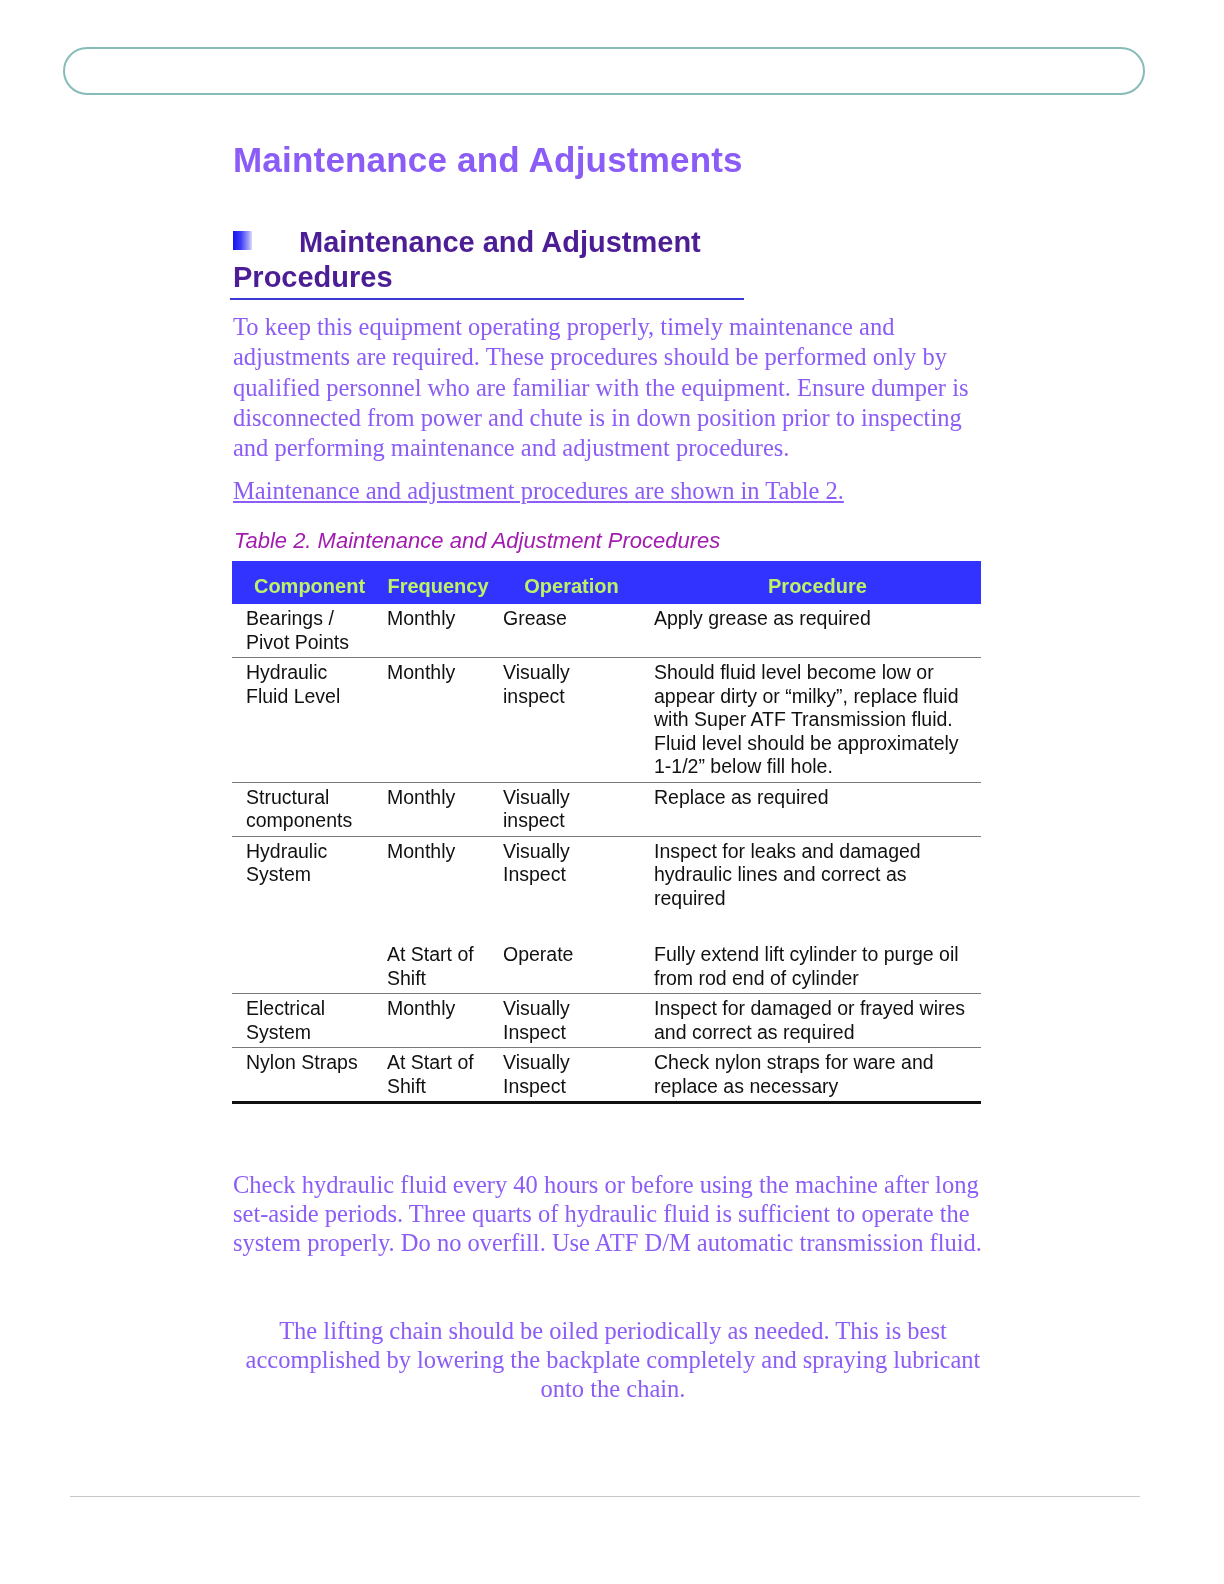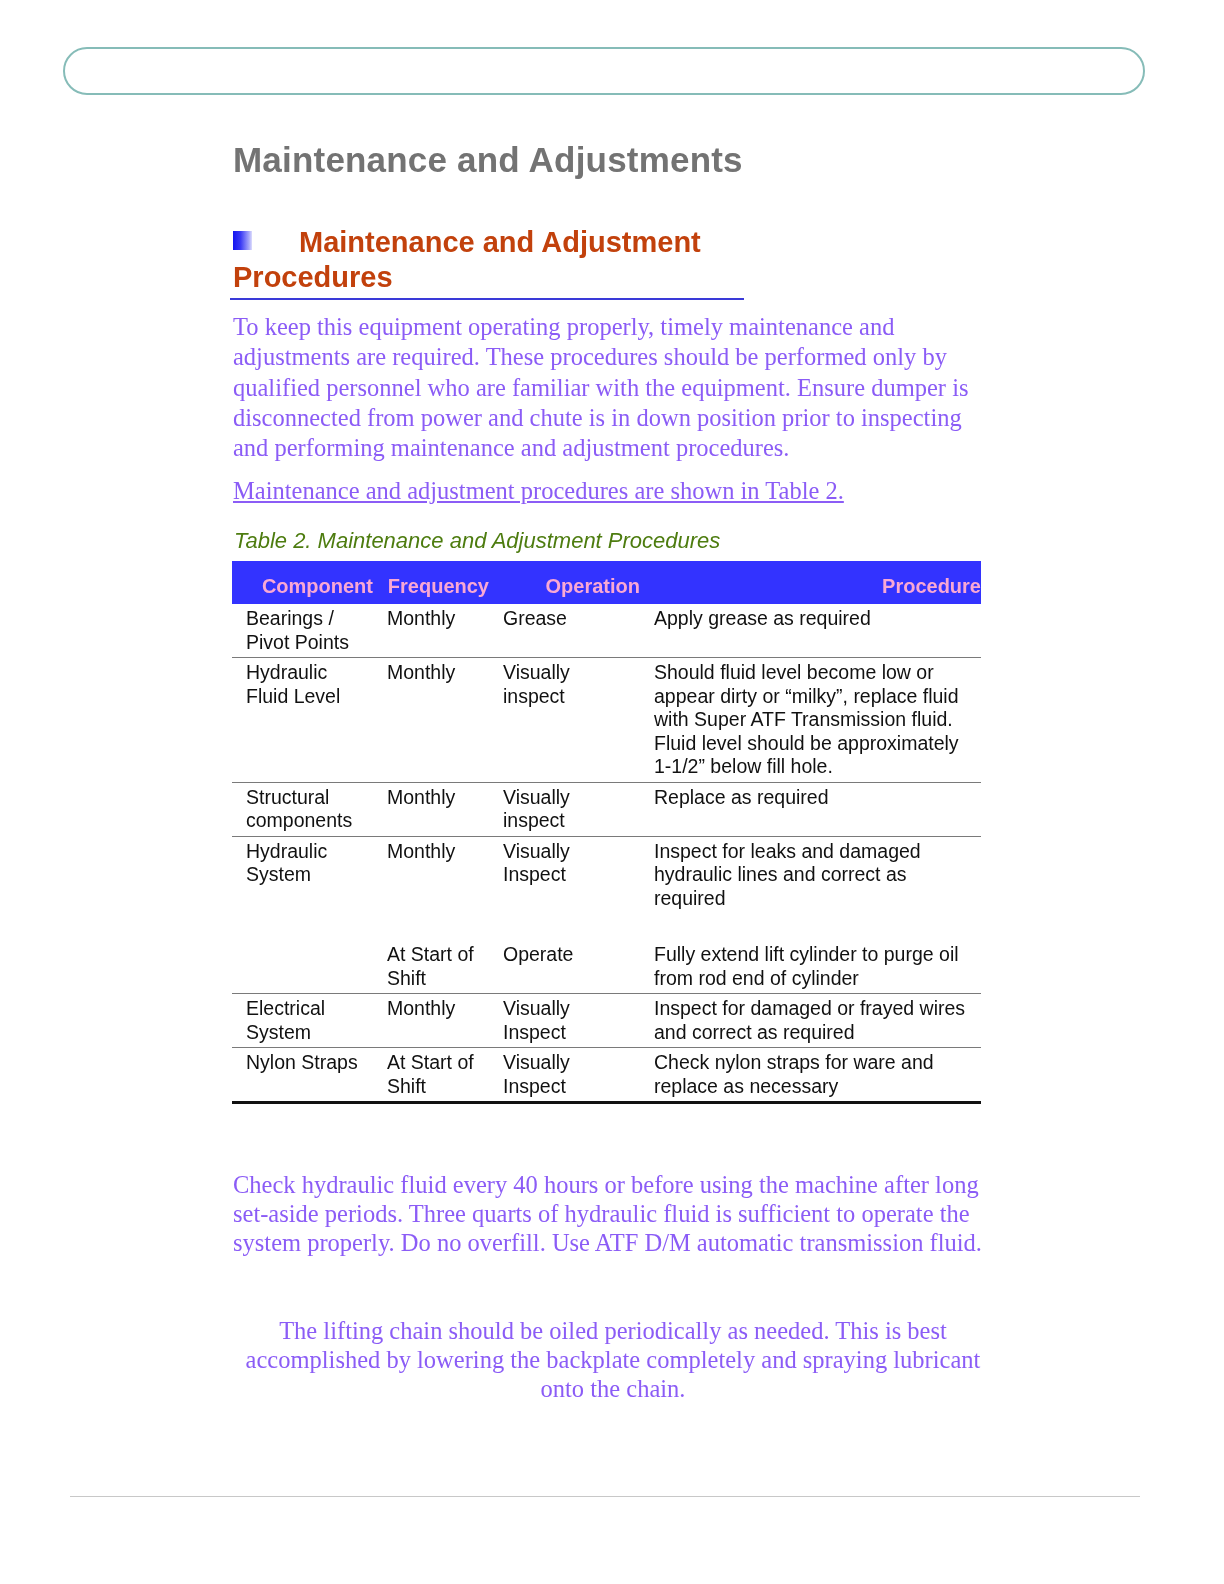--- a/index.html
+++ b/index.html
@@ -4,49 +4,49 @@
 <style>
   html, body { margin: 0; padding: 0; background: #ffffff; }
   body { width: 1224px; height: 1584px; position: relative; overflow: hidden; font-family: "Liberation Sans", sans-serif; color: #000; }
   .header-band {
     position: absolute; left: 63px; top: 47px; width: 1082px; height: 48px;
     border: 2px solid #86bcb8; border-radius: 26px; box-sizing: border-box;
   }
   .footer-rule { position: absolute; left: 70px; top: 1496px; width: 1070px; height: 1px; background: #c8c8c8; }
   .page-title {
     position: absolute; left: 233px; top: 140px; margin: 0;
-    font-family: "Liberation Sans", sans-serif; font-weight: bold; font-size: 35px; color: #737373; letter-spacing: 0.2px;
+    font-family: "Liberation Sans", sans-serif; font-weight: bold; font-size: 35px; color: #8b5cf6; letter-spacing: 0.2px;
   }
   .section-heading {
     position: absolute; left: 233px; top: 225px; width: 510px; margin: 0;
-    font-family: "Liberation Sans", sans-serif; font-weight: bold; font-size: 29px; line-height: 35px; color: #c2410c;
+    font-family: "Liberation Sans", sans-serif; font-weight: bold; font-size: 29px; line-height: 35px; color: #4c1d95;
   }
   .section-heading .bullet {
     display: inline-block; width: 19px; height: 19px; margin-right: 47px; vertical-align: 2px;
     background: linear-gradient(to right, #1414f0 0%, #3a3af5 40%, #a9a9fa 85%, #ddddfd 100%);
   }
   .section-rule { position: absolute; left: 230px; top: 298px; width: 514px; height: 2px; background: #3a3ad8; }
   .body-text {
     position: absolute; left: 233px; margin: 0;
     font-family: "Liberation Serif", serif; font-size: 24.5px; line-height: 30.3px; color: #8b5cf6;
   }
   .p1 { top: 312px; width: 760px; }
   .p2 { top: 476px; width: 760px; text-decoration: underline; }
   .p3 { top: 1170px; width: 760px; line-height: 29px; }
   .p4 { top: 1316px; width: 760px; line-height: 29px; text-align: center; }
   .table-caption {
     position: absolute; left: 234px; top: 528px; margin: 0;
-    font-family: "Liberation Sans", sans-serif; font-style: italic; font-size: 22px; color: #4d7c0f;
+    font-family: "Liberation Sans", sans-serif; font-style: italic; font-size: 22px; color: #a21caf;
   }
   table.procs {
     position: absolute; left: 232px; top: 561px; width: 749px;
     border-collapse: collapse; font-family: "Liberation Sans", sans-serif; font-size: 19.5px; line-height: 23.5px; color: #111;
   }
   table.procs th {
-    background: #3333ff; color: #f9a8d4; font-weight: bold; text-align: right;
+    background: #3333ff; color: #bef264; font-weight: bold; text-align: center;
     height: 43px; padding: 8px 0 0 14px; box-sizing: border-box; vertical-align: middle; font-size: 20px;
   }
   table.procs td { vertical-align: top; padding: 3px 4px 3px 14px; }
   table.procs tr.row-end td { border-bottom: 1.5px solid #7a7a7a; }
   table.procs tr.last td { border-bottom: 3px solid #111; }
   table.procs tr.sub-first td { padding-bottom: 30px; }
   .col1 { width: 141px; } .col2 { width: 116px; } .col3 { width: 151px; } .col4 { width: auto; }
 </style>
 </head>
 <body>

